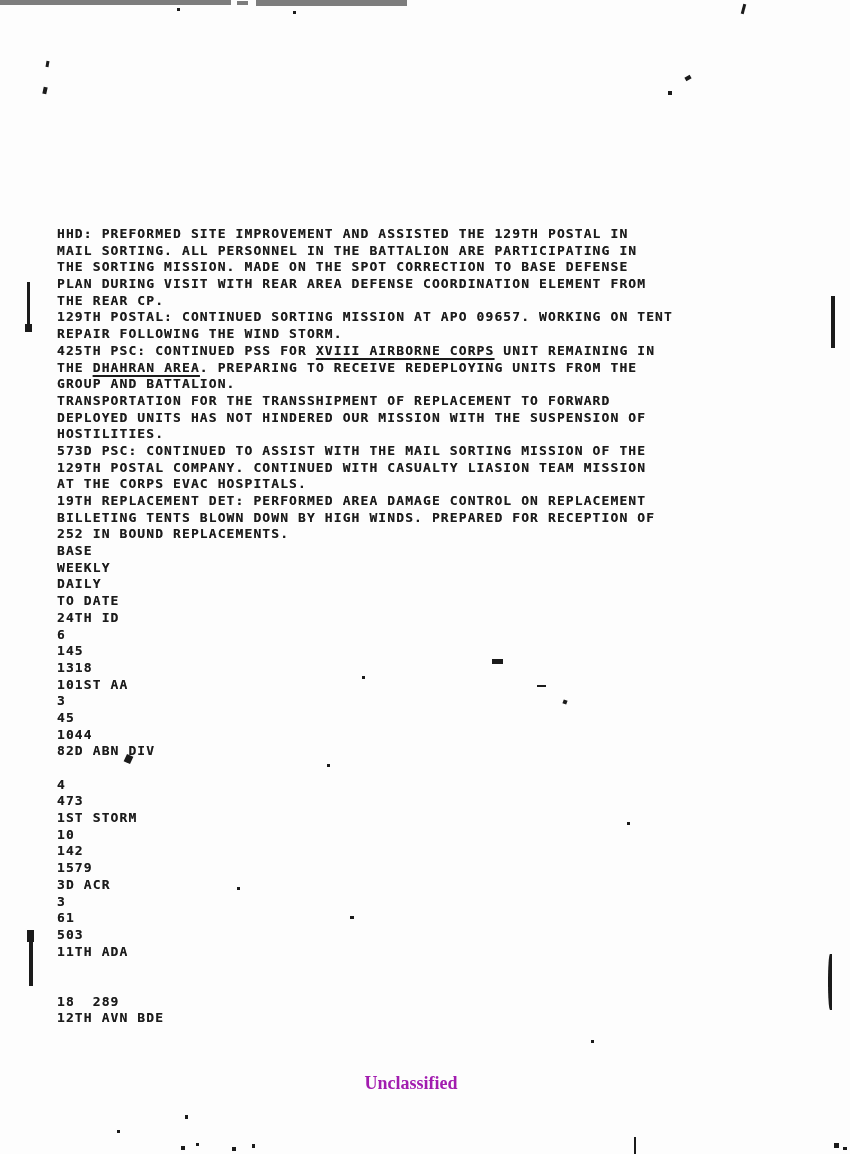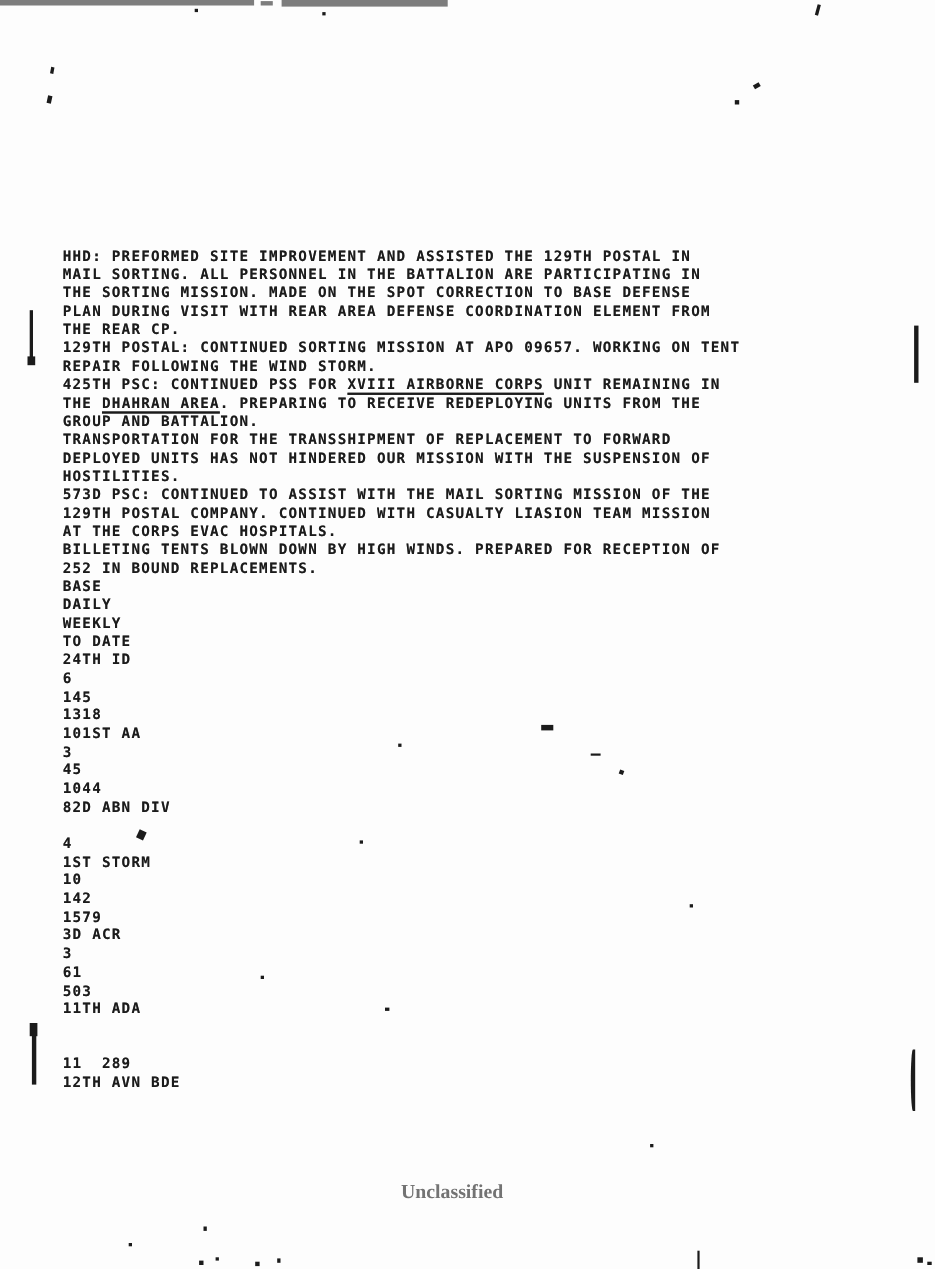--- a/index.html
+++ b/index.html
@@ -38,21 +38,21 @@
   .footer{
     position:absolute;
     left:0;top:1073px;width:850px;
     text-align:center;
     transform:translateX(-14px);
   }
   .footer span{
     font-family:"Liberation Serif", serif;
     font-weight:bold;
     font-size:18px;
-    color:#737373;
+    color:#a21caf;
   }
   .artifact{position:absolute;}
   .mark{position:absolute;background:#1c1c1c;}
 </style>
 </head>
 <body>
 
 <div class="page">
 
   <div class="artifact" id="top-bars">
@@ -71,49 +71,51 @@
       <div class="doc-line"><span>REPAIR FOLLOWING THE WIND STORM.</span></div>
       <div class="doc-line"><span>425TH PSC: CONTINUED PSS FOR </span><span class="u">XVIII AIRBORNE CORPS</span><span> UNIT REMAINING IN</span></div>
       <div class="doc-line"><span>THE </span><span class="u">DHAHRAN AREA</span><span>. PREPARING TO RECEIVE REDEPLOYING UNITS FROM THE</span></div>
       <div class="doc-line"><span>GROUP AND BATTALION.</span></div>
       <div class="doc-line"><span>TRANSPORTATION FOR THE TRANSSHIPMENT OF REPLACEMENT TO FORWARD</span></div>
       <div class="doc-line"><span>DEPLOYED UNITS HAS NOT HINDERED OUR MISSION WITH THE SUSPENSION OF</span></div>
       <div class="doc-line"><span>HOSTILITIES.</span></div>
       <div class="doc-line"><span>573D PSC: CONTINUED TO ASSIST WITH THE MAIL SORTING MISSION OF THE</span></div>
       <div class="doc-line"><span>129TH POSTAL COMPANY. CONTINUED WITH CASUALTY LIASION TEAM MISSION</span></div>
       <div class="doc-line"><span>AT THE CORPS EVAC HOSPITALS.</span></div>
+      <div class="doc-line"><span>19TH REPLACEMENT DET: PERFORMED AREA DAMAGE CONTROL ON REPLACEMENT</span></div>
       <div class="doc-line"><span>BILLETING TENTS BLOWN DOWN BY HIGH WINDS. PREPARED FOR RECEPTION OF</span></div>
       <div class="doc-line"><span>252 IN BOUND REPLACEMENTS.</span></div>
       <div class="doc-line"><span>BASE</span></div>
+      <div class="doc-line"><span>WEEKLY</span></div>
       <div class="doc-line"><span>DAILY</span></div>
-      <div class="doc-line"><span>WEEKLY</span></div>
       <div class="doc-line"><span>TO DATE</span></div>
       <div class="doc-line"><span>24TH ID</span></div>
       <div class="doc-line"><span>6</span></div>
       <div class="doc-line"><span>145</span></div>
       <div class="doc-line"><span>1318</span></div>
       <div class="doc-line"><span>101ST AA</span></div>
       <div class="doc-line"><span>3</span></div>
       <div class="doc-line"><span>45</span></div>
       <div class="doc-line"><span>1044</span></div>
       <div class="doc-line"><span>82D ABN DIV</span></div>
       <div class="doc-line"> </div>
       <div class="doc-line"><span>4</span></div>
+      <div class="doc-line"><span>473</span></div>
       <div class="doc-line"><span>1ST STORM</span></div>
       <div class="doc-line"><span>10</span></div>
       <div class="doc-line"><span>142</span></div>
       <div class="doc-line"><span>1579</span></div>
       <div class="doc-line"><span>3D ACR</span></div>
       <div class="doc-line"><span>3</span></div>
       <div class="doc-line"><span>61</span></div>
       <div class="doc-line"><span>503</span></div>
       <div class="doc-line"><span>11TH ADA</span></div>
       <div class="doc-line"> </div>
       <div class="doc-line"> </div>
-      <div class="doc-line"><span>11  289</span></div>
+      <div class="doc-line"><span>18  289</span></div>
       <div class="doc-line"><span>12TH AVN BDE</span></div>
     </div>
 
   <div class="artifact" id="margin-marks">
       <div class="mark" style="left: 27px; top: 282px; width: 3px; height: 48px; background: rgb(27, 27, 27);"></div>
       <div class="mark" style="left: 25px; top: 324px; width: 7px; height: 8px; background: rgb(27, 27, 27);"></div>
       <div class="mark" style="left: 831px; top: 296px; width: 4px; height: 52px; background: rgb(27, 27, 27);"></div>
       <div class="mark" style="left: 29px; top: 934px; width: 4px; height: 52px; background: rgb(27, 27, 27);"></div>
       <div class="mark" style="left: 27px; top: 930px; width: 7px; height: 12px; background: rgb(27, 27, 27);"></div>
       <div class="mark" style="left: 828px; top: 954px; width: 4px; height: 56px; background: rgb(27, 27, 27); border-radius: 60% 0px 0px 60%;"></div>

